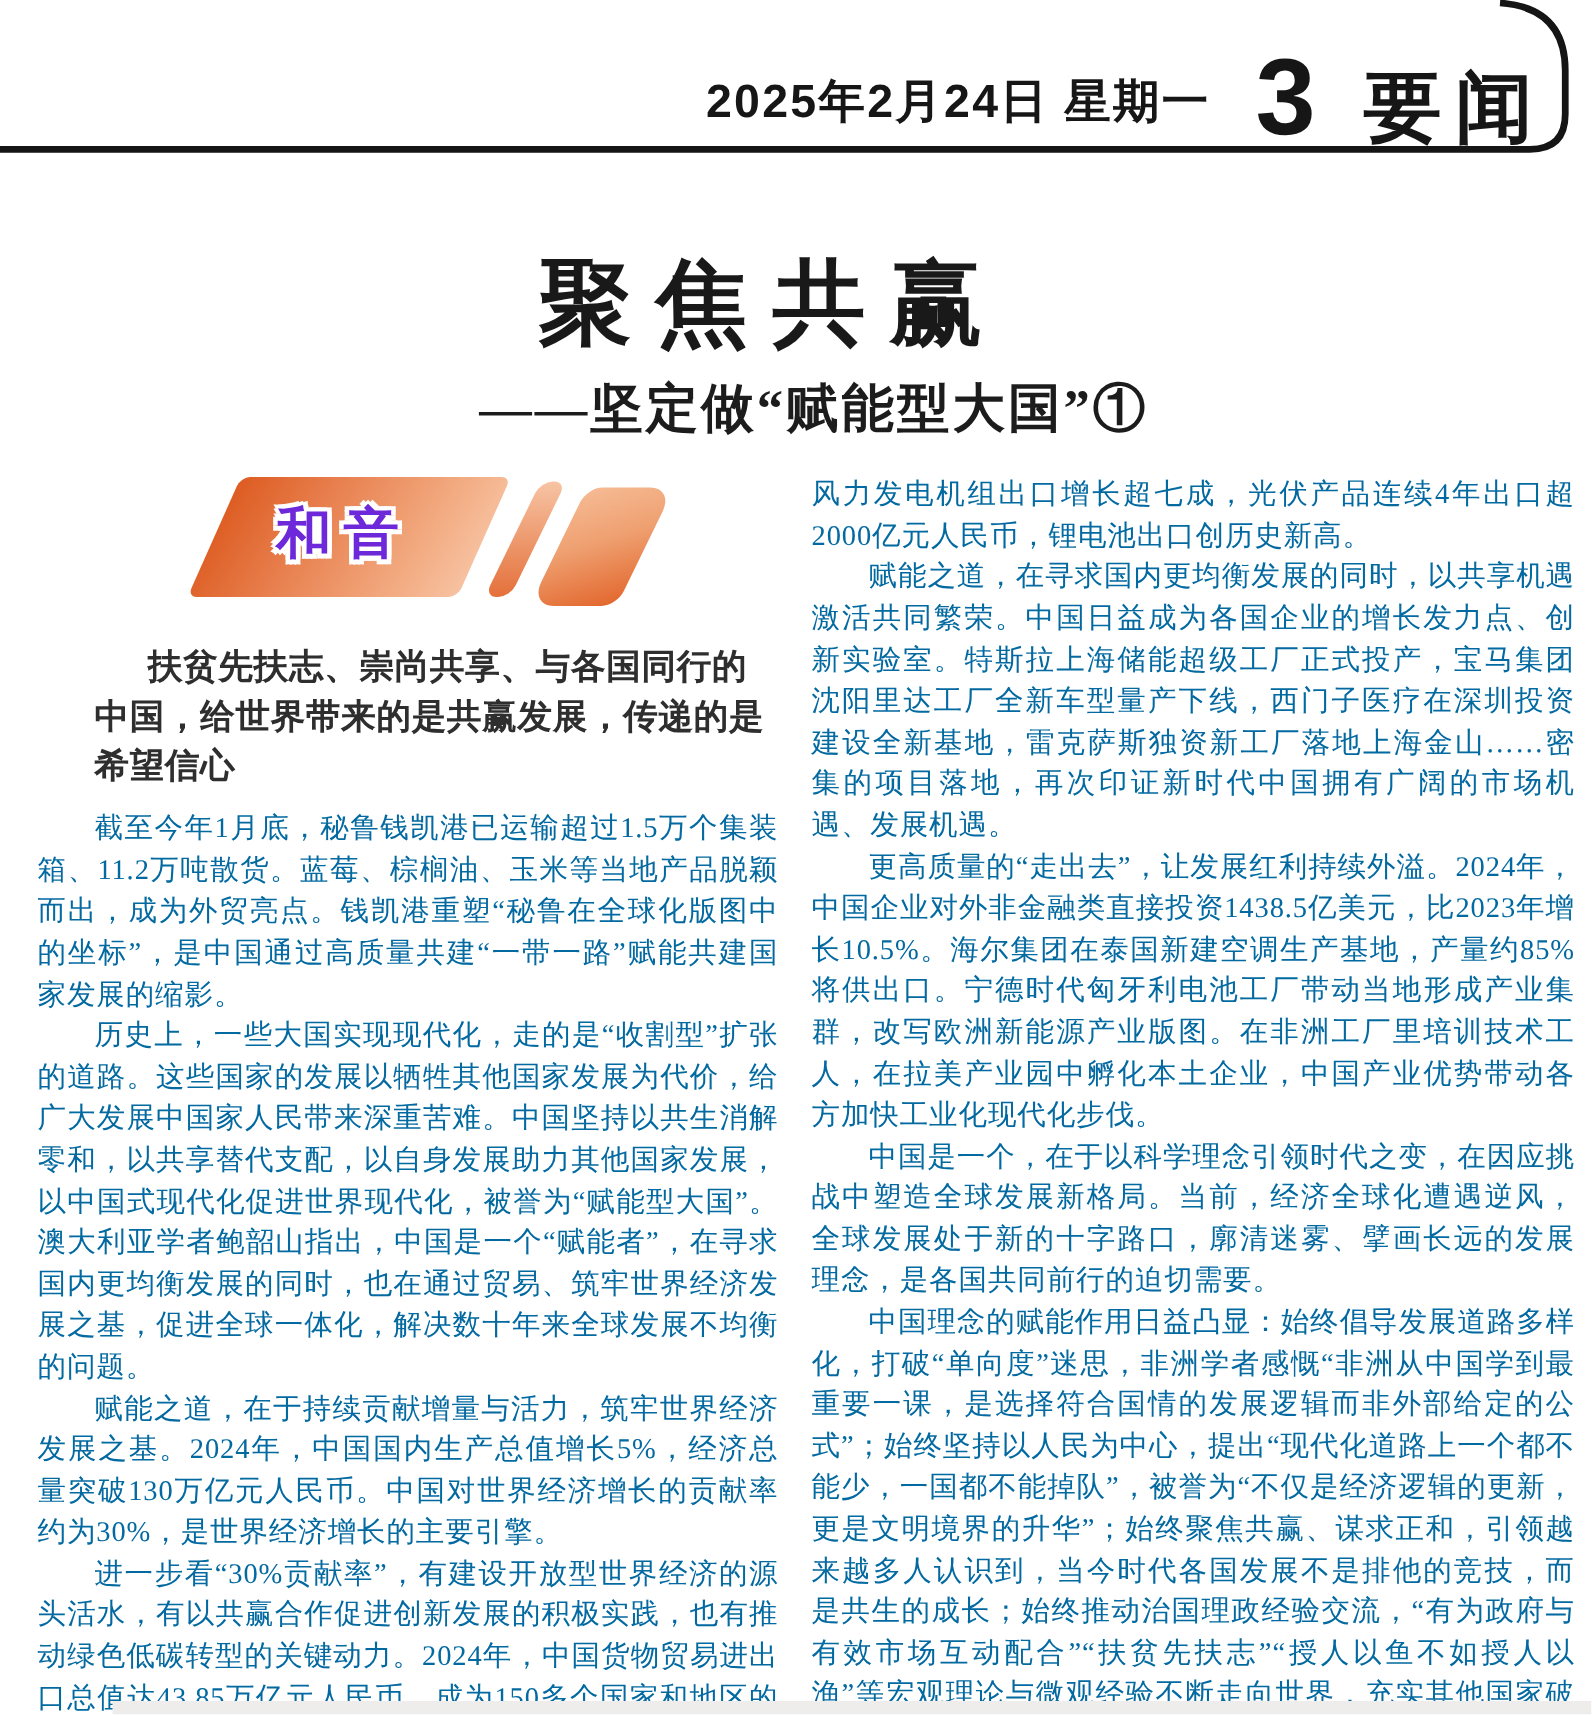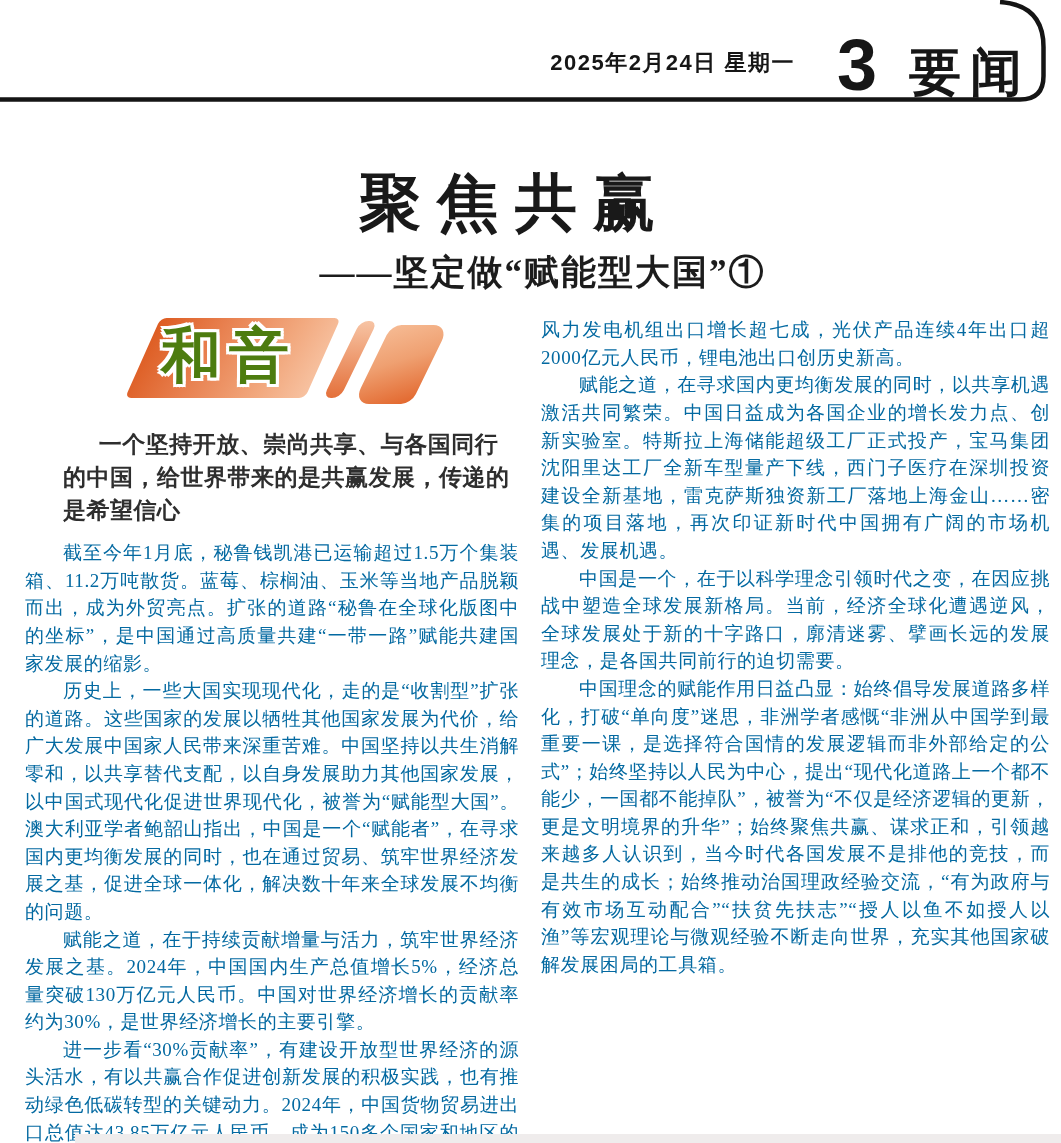--- a/index.html
+++ b/index.html
@@ -16,22 +16,22 @@
   
   .header { position:relative; height:103px; }
   .frame-svg { position:absolute; top:0; left:0; }
   .header-row {
     position:absolute; right:30px; bottom:6px;
     display:flex; align-items:flex-end;
     font-family:"Liberation Sans", sans-serif;
     color:#161616;
   }
   .pub-date {
-    font-size:22px; font-weight:700; letter-spacing:1.5px;
-    padding-bottom:19px; margin-right:42px; white-space:nowrap;
+    font-size:31px; font-weight:700; letter-spacing:1.5px;
+    padding-bottom:8px; margin-right:30px; white-space:nowrap;
   }
   .page-number {
     font-size:72px; font-weight:600; line-height:0.88;
     margin-right:32px;
   }
   .section-title {
     font-size:52px; font-weight:800; letter-spacing:9px;
     line-height:0.92; white-space:nowrap;
   }
 
@@ -73,21 +73,21 @@
   .heyin-logo { position:relative; height:82px; width:300px; margin:2px 0 28px 100px; }
   .hy-banner {
     position:absolute; left:0; top:0; width:180px; height:80px;
     transform:skewX(-24deg); transform-origin:bottom left;
     border-radius:6px;
     background:linear-gradient(100deg,#dd5c22 0%, #e8804f 35%, #f2a97f 75%, #f7c2a1 100%);
   }
   .hy-text-wrap { position:absolute; left:14px; top:0; width:180px; height:80px;
     display:flex; align-items:center; justify-content:center; }
   .hy-text {
-    font-size:60px; font-weight:900; letter-spacing:8px; color:#4d7c0f;
+    font-size:37px; font-weight:900; letter-spacing:8px; color:#6d28d9;
     font-family:Liberation Serif, serif; line-height:1;
     text-shadow:-3px -3px 0 #fff, 3px -3px 0 #fff, -3px 3px 0 #fff, 3px 3px 0 #fff,
                  0 -3px 0 #fff, 0 3px 0 #fff, -3px 0 0 #fff, 3px 0 0 #fff;
     padding-bottom:4px;
   }
   .hy-slash {
     position:absolute; transform:skewX(-26deg); transform-origin:bottom left;
   }
   .hy-slash1 {
     left:198px; top:3px; width:17px; height:77px; border-radius:8px;
@@ -133,31 +133,32 @@
     <div class="col-left">
       <div class="heyin-logo">
         <div class="hy-banner"></div>
         <div class="hy-slash hy-slash1"></div>
         <div class="hy-slash hy-slash2"></div>
         <div class="hy-text-wrap">
           <span class="hy-text">和音</span>
         </div>
       </div>
 
-      <p class="lead">一个坚持开放、崇尚共享、与各国同行的中国，给世界带来的是共赢发展，传递的是希望信心</p>
+      <p class="lead">扶贫先扶志、崇尚共享、与各国同行的中国，给世界带来的是共赢发展，传递的是希望信心</p>
 
-      <p class="body-para">截至今年1月底，秘鲁钱凯港已运输超过1.5万个集装箱、11.2万吨散货。蓝莓、棕榈油、玉米等当地产品脱颖而出，成为外贸亮点。扩张的道路“秘鲁在全球化版图中的坐标”，是中国通过高质量共建“一带一路”赋能共建国家发展的缩影。</p>
+      <p class="body-para">截至今年1月底，秘鲁钱凯港已运输超过1.5万个集装箱、11.2万吨散货。蓝莓、棕榈油、玉米等当地产品脱颖而出，成为外贸亮点。钱凯港重塑“秘鲁在全球化版图中的坐标”，是中国通过高质量共建“一带一路”赋能共建国家发展的缩影。</p>
       <p class="body-para">历史上，一些大国实现现代化，走的是“收割型”扩张的道路。这些国家的发展以牺牲其他国家发展为代价，给广大发展中国家人民带来深重苦难。中国坚持以共生消解零和，以共享替代支配，以自身发展助力其他国家发展，以中国式现代化促进世界现代化，被誉为“赋能型大国”。澳大利亚学者鲍韶山指出，中国是一个“赋能者”，在寻求国内更均衡发展的同时，也在通过贸易、筑牢世界经济发展之基，促进全球一体化，解决数十年来全球发展不均衡的问题。</p>
       <p class="body-para">赋能之道，在于持续贡献增量与活力，筑牢世界经济发展之基。2024年，中国国内生产总值增长5%，经济总量突破130万亿元人民币。中国对世界经济增长的贡献率约为30%，是世界经济增长的主要引擎。</p>
       <p class="body-para">进一步看“30%贡献率”，有建设开放型世界经济的源头活水，有以共赢合作促进创新发展的积极实践，也有推动绿色低碳转型的关键动力。2024年，中国货物贸易进出口总值达43.85万亿元人民币，成为150多个国家和地区的主要贸易伙伴；中国研发投入总量稳居世界第二位，中国科技创新成果不仅惠及本国，也惠及世界；绿色贸易成为中国外贸一大亮点，</p>
     </div>
 
     <div class="col-right">
       <p class="body-para no-indent">风力发电机组出口增长超七成，光伏产品连续4年出口超2000亿元人民币，锂电池出口创历史新高。</p>
       <p class="body-para">赋能之道，在寻求国内更均衡发展的同时，以共享机遇激活共同繁荣。中国日益成为各国企业的增长发力点、创新实验室。特斯拉上海储能超级工厂正式投产，宝马集团沈阳里达工厂全新车型量产下线，西门子医疗在深圳投资建设全新基地，雷克萨斯独资新工厂落地上海金山……密集的项目落地，再次印证新时代中国拥有广阔的市场机遇、发展机遇。</p>
+      <p class="body-para">更高质量的“走出去”，让发展红利持续外溢。2024年，中国企业对外非金融类直接投资1438.5亿美元，比2023年增长10.5%。海尔集团在泰国新建空调生产基地，产量约85%将供出口。宁德时代匈牙利电池工厂带动当地形成产业集群，改写欧洲新能源产业版图。在非洲工厂里培训技术工人，在拉美产业园中孵化本土企业，中国产业优势带动各方加快工业化现代化步伐。</p>
       <p class="body-para">中国是一个，在于以科学理念引领时代之变，在因应挑战中塑造全球发展新格局。当前，经济全球化遭遇逆风，全球发展处于新的十字路口，廓清迷雾、擘画长远的发展理念，是各国共同前行的迫切需要。</p>
       <p class="body-para">中国理念的赋能作用日益凸显：始终倡导发展道路多样化，打破“单向度”迷思，非洲学者感慨“非洲从中国学到最重要一课，是选择符合国情的发展逻辑而非外部给定的公式”；始终坚持以人民为中心，提出“现代化道路上一个都不能少，一国都不能掉队”，被誉为“不仅是经济逻辑的更新，更是文明境界的升华”；始终聚焦共赢、谋求正和，引领越来越多人认识到，当今时代各国发展不是排他的竞技，而是共生的成长；始终推动治国理政经验交流，“有为政府与有效市场互动配合”“扶贫先扶志”“授人以鱼不如授人以渔”等宏观理论与微观经验不断走向世界，充实其他国家破解发展困局的工具箱。</p>
 
     </div>
 
   </section>
 
   <div class="bottom-edge"></div>
 
 </div>

